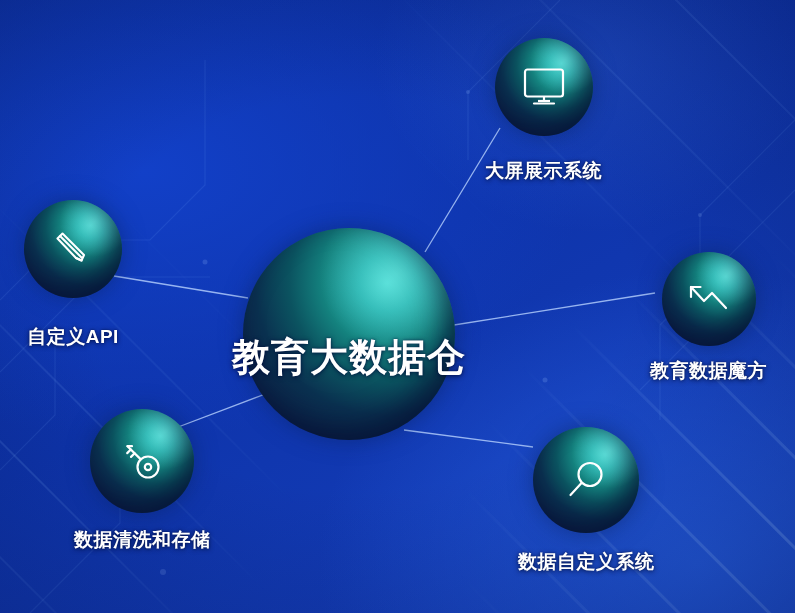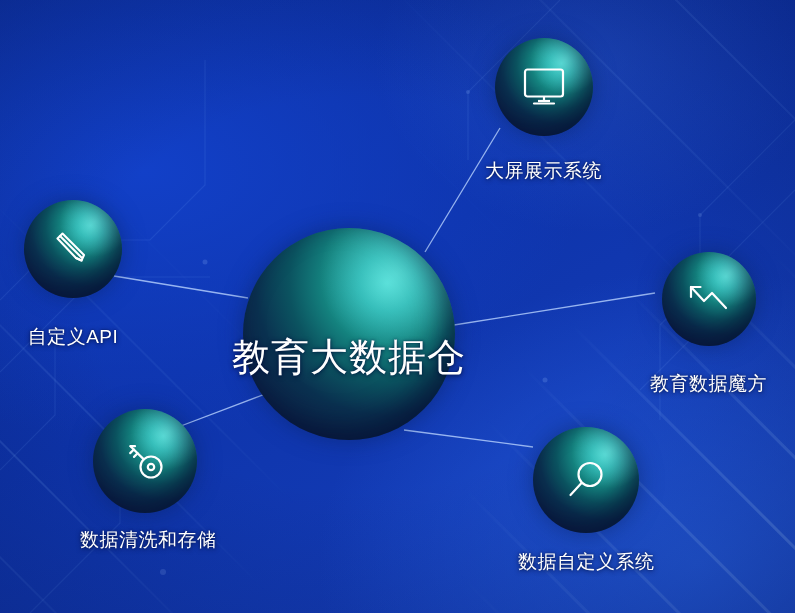--- a/index.html
+++ b/index.html
@@ -101,21 +101,21 @@
     position: absolute;
     inset: 0;
     border-radius: 50%;
     background: radial-gradient(circle at 72% 22%, rgba(160,255,250,0.30) 0%, rgba(160,255,250,0) 34%);
     pointer-events: none;
   }
   .sphere svg { position: relative; z-index: 2; display: block; }
 
   .label {
     color: #ffffff;
-    font-weight: 400;
+    font-weight: 700;
     white-space: nowrap;
     letter-spacing: 0.5px;
     text-shadow: 0 1px 5px rgba(2,14,60,0.85), 0 0 2px rgba(2,14,60,0.6);
     text-align: right;
   }
 
   
   #node-center { left: 243px; top: 228px; }
   #node-center .sphere { width: 212px; height: 212px; }
   #node-center .label {
@@ -132,25 +132,25 @@
   .sat .label { font-size: 19px; margin-top: 8px; }
 
   #node-display  { left: 485px; top: 38px; }
   #node-display .label { margin-top: 22px; }
 
   #node-api      { left: 24px;  top: 200px; }
   #node-api .label { margin-top: 26px; }
 
   #node-cube     { left: 650px; top: 252px; }
   #node-cube .sphere { width: 94px; height: 94px; }
-  #node-cube .label { margin-top: 25px; }
+  #node-cube .label { margin-top: 12px; }
 
   #node-clean    { left: 74px;  top: 409px; }
   #node-clean .sphere { width: 104px; height: 104px; }
-  #node-clean .label { margin-top: 14px; margin-left: 6px; }
+  #node-clean .label { margin-top: 14px; }
 
   #node-custom   { left: 518px; top: 427px; }
   #node-custom .sphere { width: 106px; height: 106px; }
   #node-custom .label { margin-top: 16px; }
 </style>
 </head>
 <body>
 
 <div id="stage">
 

